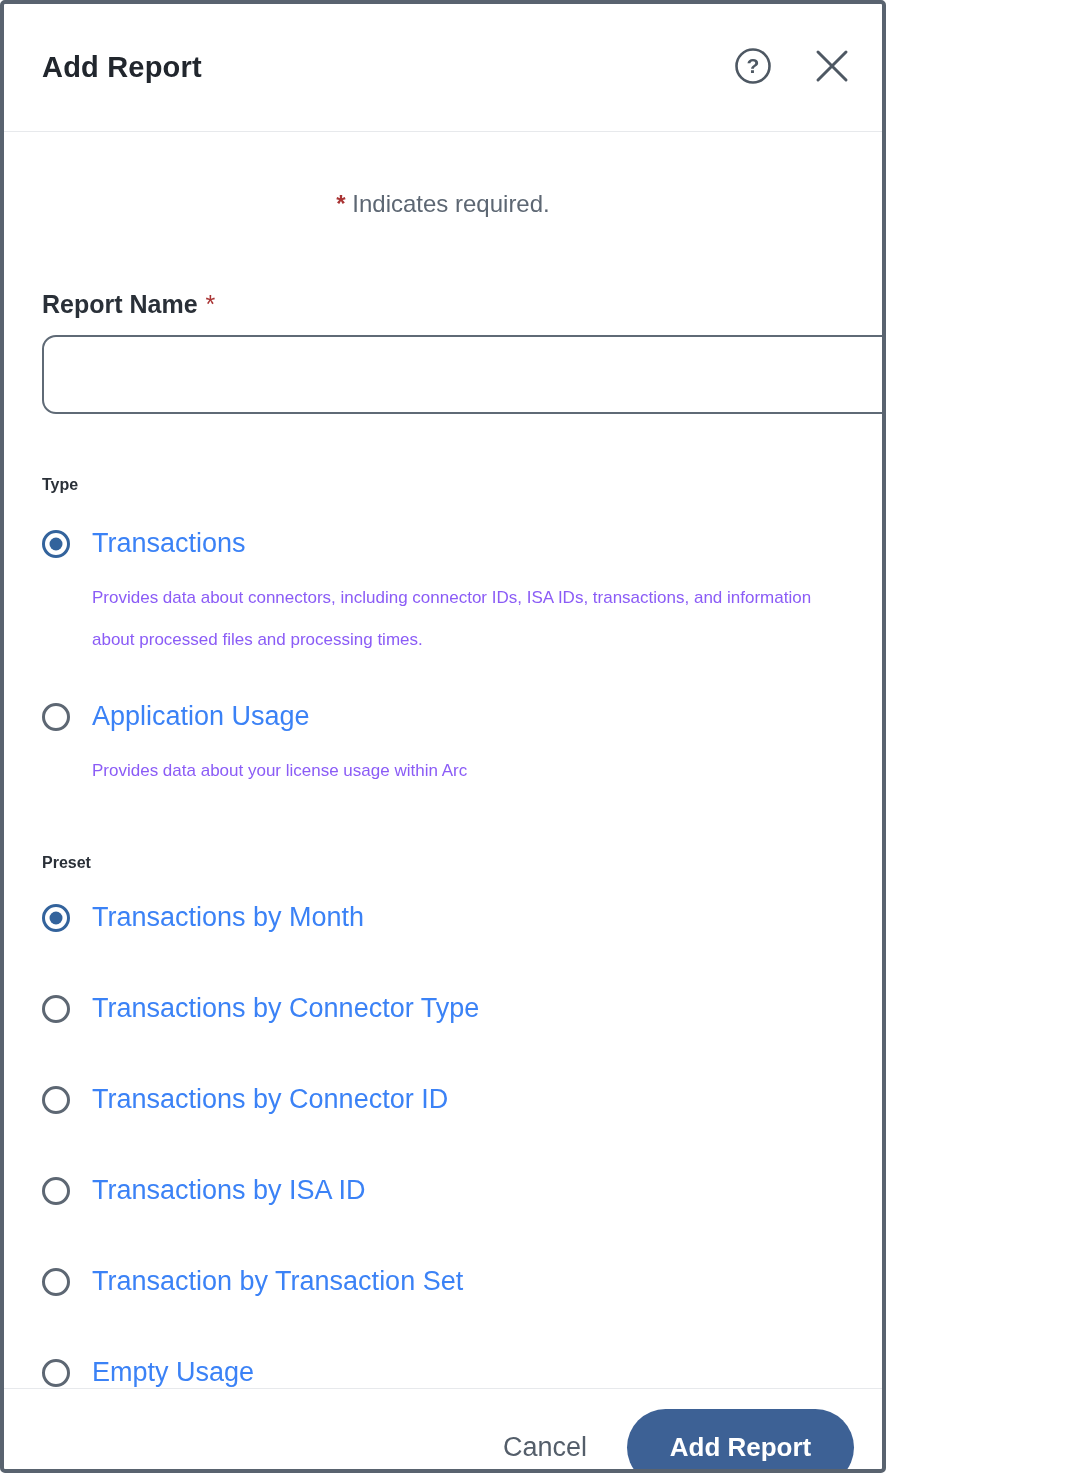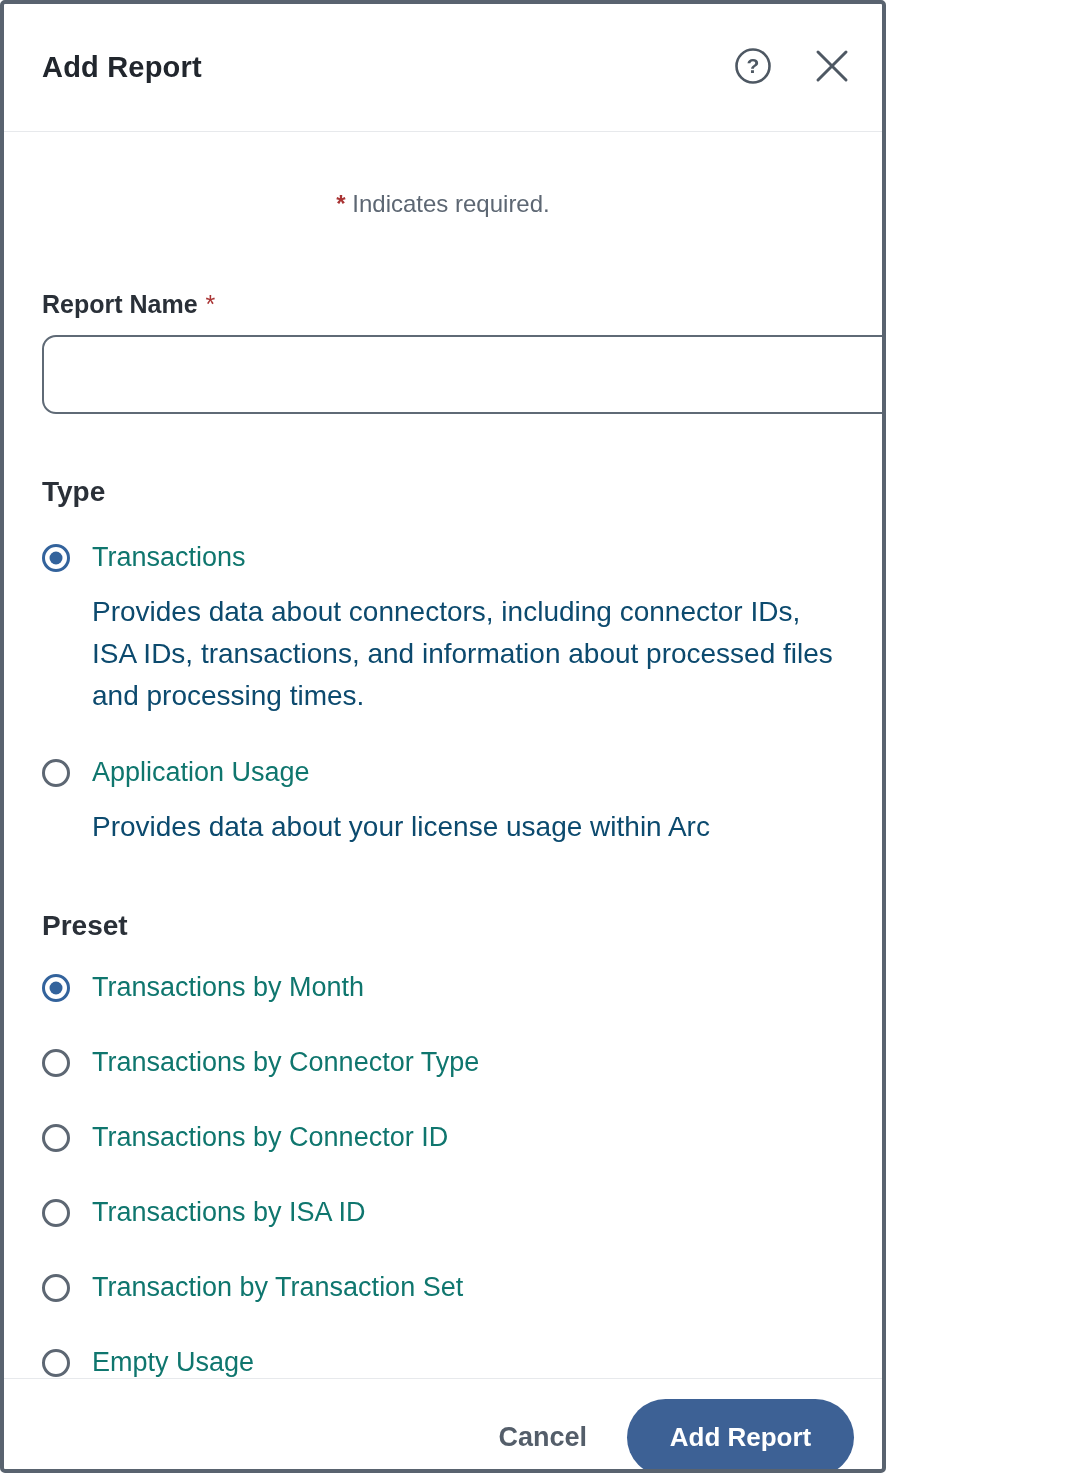--- a/index.html
+++ b/index.html
@@ -80,21 +80,21 @@
     font-family: "Liberation Sans", "DejaVu Sans", sans-serif;
     font-size: 26px;
     color: #262C33;
     padding: 0 22px;
     outline: none;
     display: block;
   }
 
   .section { margin-top: 62px; }
   .section-label {
-    font-size: 28px;
+    font-size: 16px;
     font-weight: bold;
     color: #2A3038;
   }
 
   .radio-row {
     display: flex;
     align-items: center;
     cursor: pointer;
   }
   .radio-circle {
@@ -111,54 +111,54 @@
     position: absolute;
     left: 50%; top: 50%;
     transform: translate(-50%, -50%);
     width: 13px; height: 13px;
     border-radius: 50%;
     background: #33639C;
   }
   .radio-label {
     margin-left: 22px;
     font-size: 27px;
-    color: #0f766e;
+    color: #3b82f6;
   }
   .radio-desc {
     margin: 18px 0 0 50px;
-    font-size: 28px;
+    font-size: 17px;
     line-height: 42px;
-    color: #0c4a6e;
+    color: #8b5cf6;
     max-width: 940px;
   }
   .type-option-first { margin-top: 34px; }
   .type-option-second { margin-top: 40px; }
 
   .preset-list { margin-top: 30px; }
-  .preset-list .radio-row { margin-top: 44px; }
+  .preset-list .radio-row { margin-top: 60px; }
   .preset-list .radio-row:first-child { margin-top: 28px; }
 
   
   .dialog-footer {
     flex: 0 0 auto;
     height: 126px;
     border-top: 1px solid #E7E9EC;
     display: flex;
     align-items: center;
     justify-content: flex-end;
     padding: 0 28px 8px 0;
     gap: 34px;
   }
   .cancel-btn {
     background: none;
     border: none;
     cursor: pointer;
     font-family: "Liberation Sans", "DejaVu Sans", sans-serif;
     font-size: 27px;
-    font-weight: bold;
+    font-weight: normal;
     color: #545E6A;
     padding: 0 6px;
   }
   .submit-btn {
     min-width: 227px;
     height: 77px;
     border: none;
     border-radius: 40px;
     background: #3D6195;
     color: #ffffff;

